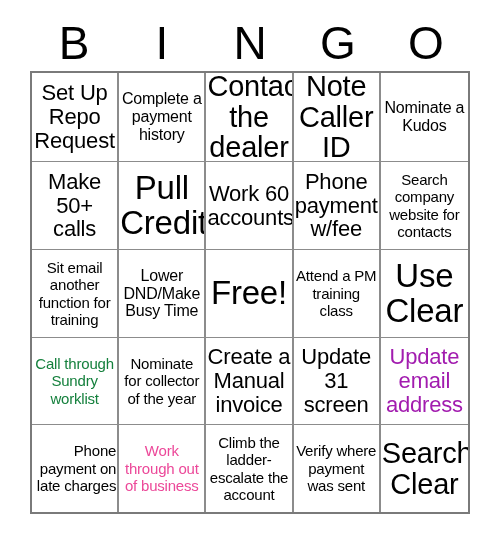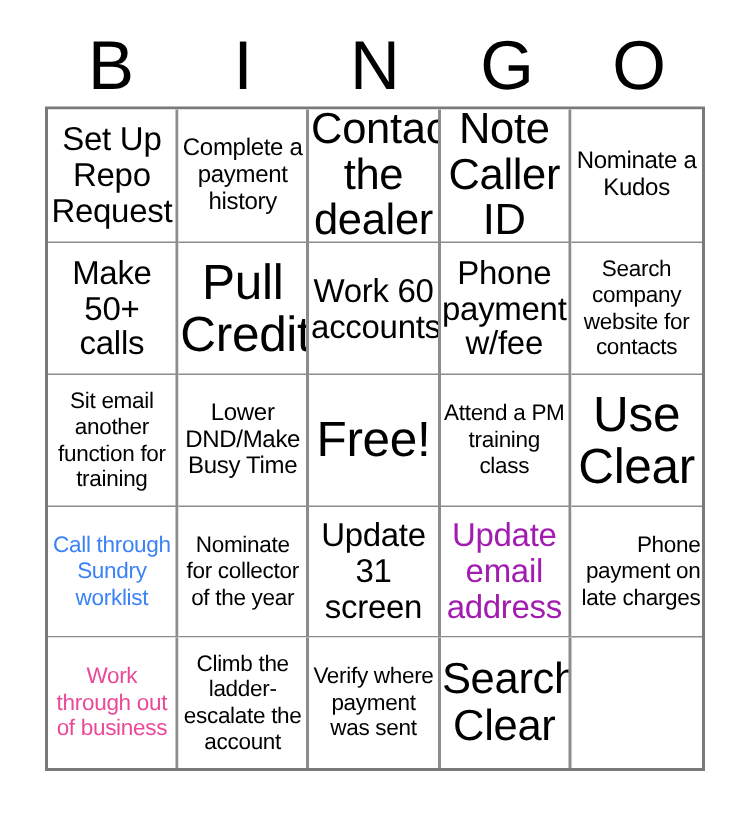--- a/index.html
+++ b/index.html
@@ -144,24 +144,27 @@
         <span class="cell-text sz-xl" style="color: rgb(0, 0, 0);">Free!</span>
       </div>
     <div class="cell" style="border-right-color: rgb(140, 140, 140); border-bottom-color: rgb(140, 140, 140);">
         <span class="cell-text sz-xs" style="color: rgb(0, 0, 0);">Attend a PM training class</span>
       </div>
     <div class="cell" style="border-right-color: rgb(140, 140, 140); border-bottom-color: rgb(140, 140, 140);">
         <span class="cell-text sz-xl" style="color: rgb(0, 0, 0);">Use Clear</span>
       </div>
 
     <div class="cell" style="border-right-color: rgb(140, 140, 140); border-bottom-color: rgb(140, 140, 140);">
-        <span class="cell-text sz-xs" style="color: #3b82f6;">Call through Sundry worklist</span>
+        <span class="cell-text sz-xs" style="color: #15803d;">Call through Sundry worklist</span>
       </div>
     <div class="cell" style="border-right-color: rgb(140, 140, 140); border-bottom-color: rgb(140, 140, 140);">
         <span class="cell-text sz-xs" style="color: rgb(0, 0, 0);">Nominate for collector of the year</span>
+      </div>
+    <div class="cell" style="border-right-color: rgb(140, 140, 140); border-bottom-color: rgb(140, 140, 140);">
+        <span class="cell-text sz-md" style="color: rgb(0, 0, 0);">Create a Manual invoice</span>
       </div>
     <div class="cell" style="border-right-color: rgb(140, 140, 140); border-bottom-color: rgb(140, 140, 140);">
         <span class="cell-text sz-md" style="color: rgb(0, 0, 0);">Update 31 screen</span>
       </div>
     <div class="cell" style="border-right-color: rgb(140, 140, 140); border-bottom-color: rgb(140, 140, 140);">
         <span class="cell-text sz-md" style="color: #a21caf;">Update email address</span>
       </div>
 
     <div class="cell" style="border-right-color: rgb(140, 140, 140); border-bottom-color: rgb(140, 140, 140);">
         <span class="cell-text sz-xs" style="color: rgb(0, 0, 0); text-align: right;">Phone payment on late charges</span>

